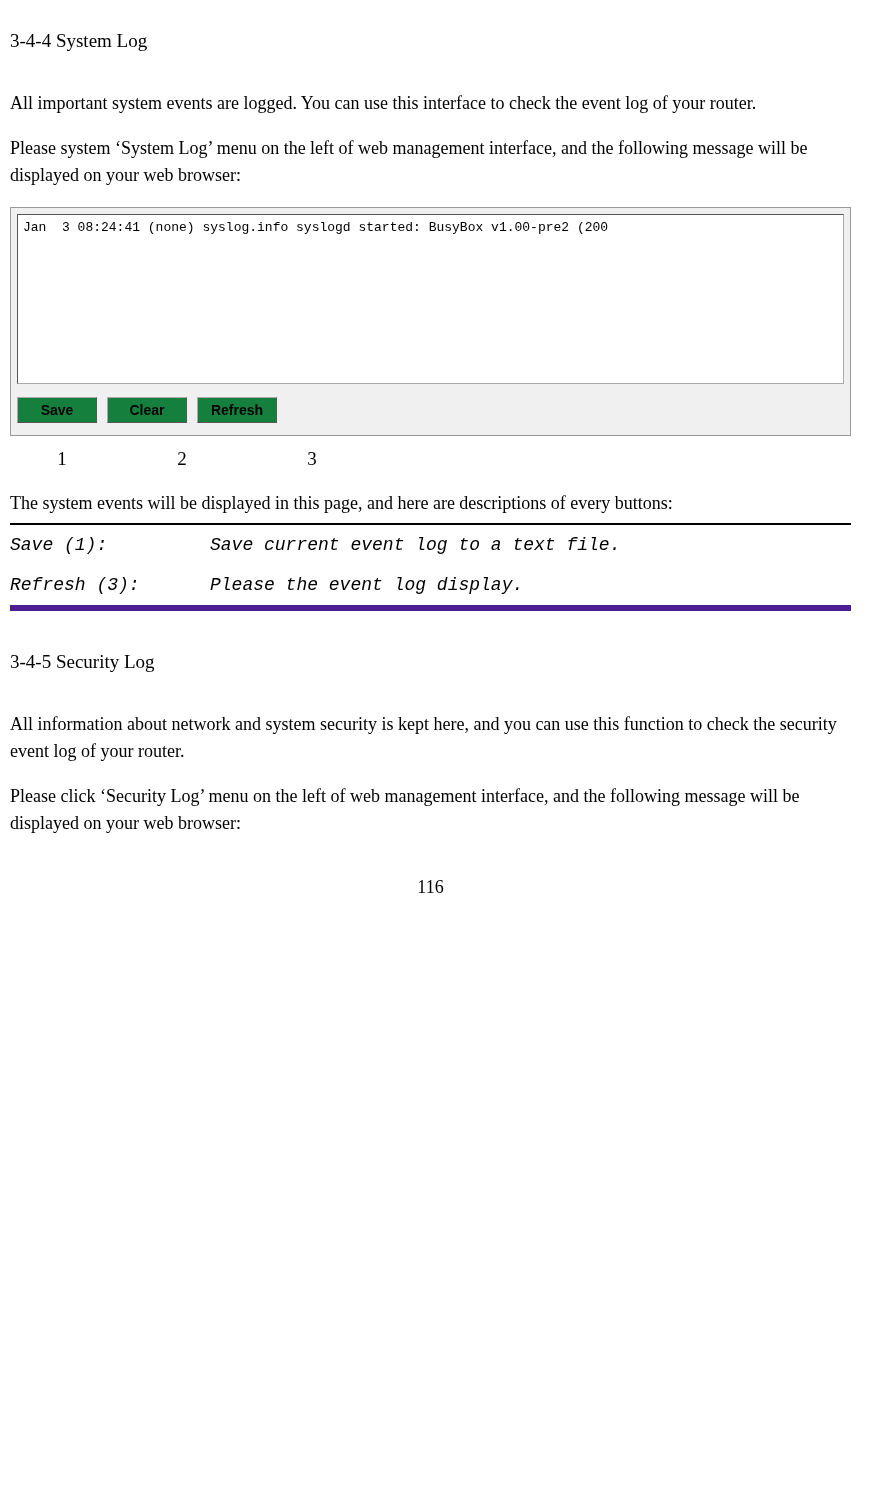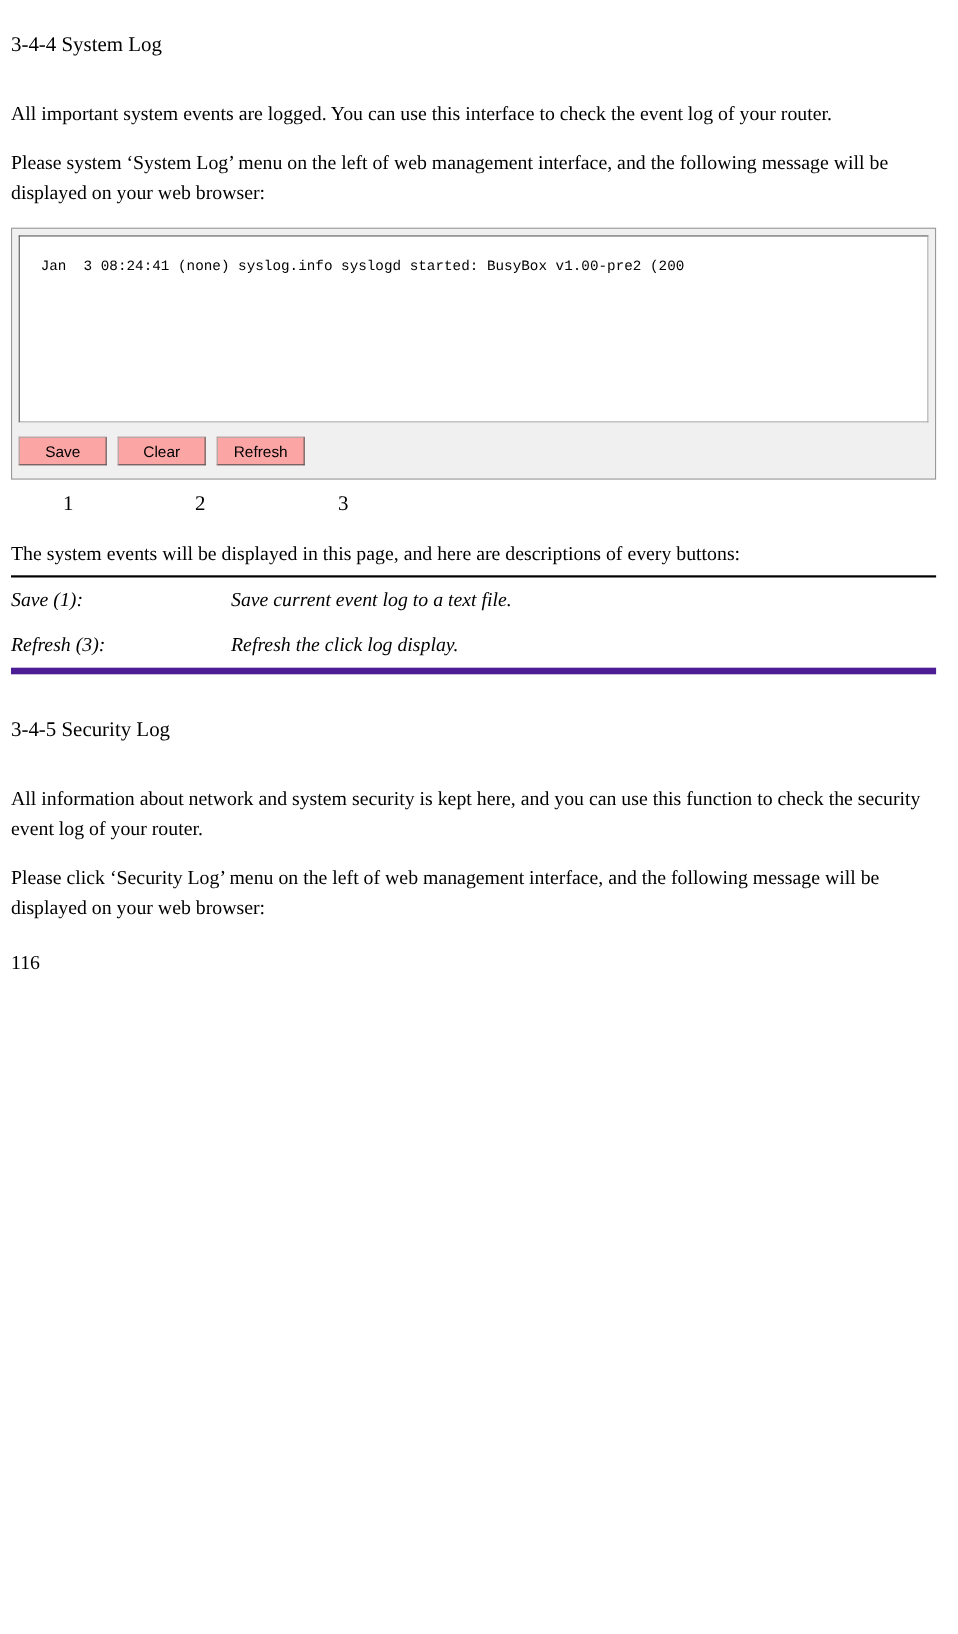--- a/index.html
+++ b/index.html
@@ -30,74 +30,76 @@
     .log-textarea {
       width: 100%;
       height: 170px;
       font-family: 'Courier New', monospace;
       font-size: 13px;
       background: white;
       border: 1px inset #aaa;
       color: #000;
       resize: none;
       overflow: auto;
-      padding: 19px;
+      padding: 5px;
     }
     .log-buttons {
       display: flex;
       gap: 10px;
       margin-top: 8px;
       padding-bottom: 6px;
     }
     .log-button {
       min-width: 80px;
       padding: 4px 12px;
       font-size: 14px;
       font-family: Arial, sans-serif;
-      background: #fca5a5;
+      background: #15803d;
       border: 1px outset #aaa;
       cursor: pointer;
+      font-weight: bold;
     }
     .button-labels {
       display: flex;
       gap: 10px;
       margin-bottom: 20px;
       font-size: 19px;
     }
     .button-label-1 { margin-left: 12px; min-width: 80px; text-align: center; }
     .button-label-2 { min-width: 80px; text-align: center; margin-left: 30px; }
     .button-label-3 { min-width: 80px; text-align: center; margin-left: 40px; }
 
     .description-text {
       margin-bottom: 6px;
       line-height: 1.5;
     }
     .desc-table {
       width: 100%;
       border-collapse: collapse;
       margin-bottom: 0;
+      font-family: Liberation Mono, monospace;
     }
     .desc-table td {
       padding: 10px 0;
       vertical-align: top;
       font-style: italic;
     }
     .desc-table td:first-child {
       width: 200px;
       font-style: italic;
     }
     .desc-row-border-top td {
       border-top: 2px solid #000;
     }
     .desc-row-border-bottom td {
       border-bottom: 6px solid #4c1d95;
     }
     .page-number {
-      text-align: left;
-      margin-top: 26px;
+      text-align: center;
+      margin-top: 40px;
       font-size: 18px;
     }
     .spacer { height: 20px; }
   </style>
 </head>
 <body>
 
 <p class="section-title">3-4-4 System Log</p>
 
 <div class="spacer"></div>
@@ -124,21 +126,21 @@
 <p class="description-text">The system events will be displayed in this page, and here are descriptions of every buttons:</p>
 
 <table class="desc-table">
   <tbody>
       <tr class="desc-row-border-top">
     <td>Save (1):</td>
     <td>Save current event log to a text file.</td>
   </tr>
   <tr class="desc-row-border-bottom">
     <td>Refresh (3):</td>
-    <td>Refresh the click log display.</td>
+    <td>Please the event log display.</td>
   </tr>
 </tbody>
   </table>
 
 <div class="spacer"></div>
 <div class="spacer"></div>
 
 <p class="section-title">3-4-5 Security Log</p>
 
 <div class="spacer"></div>

